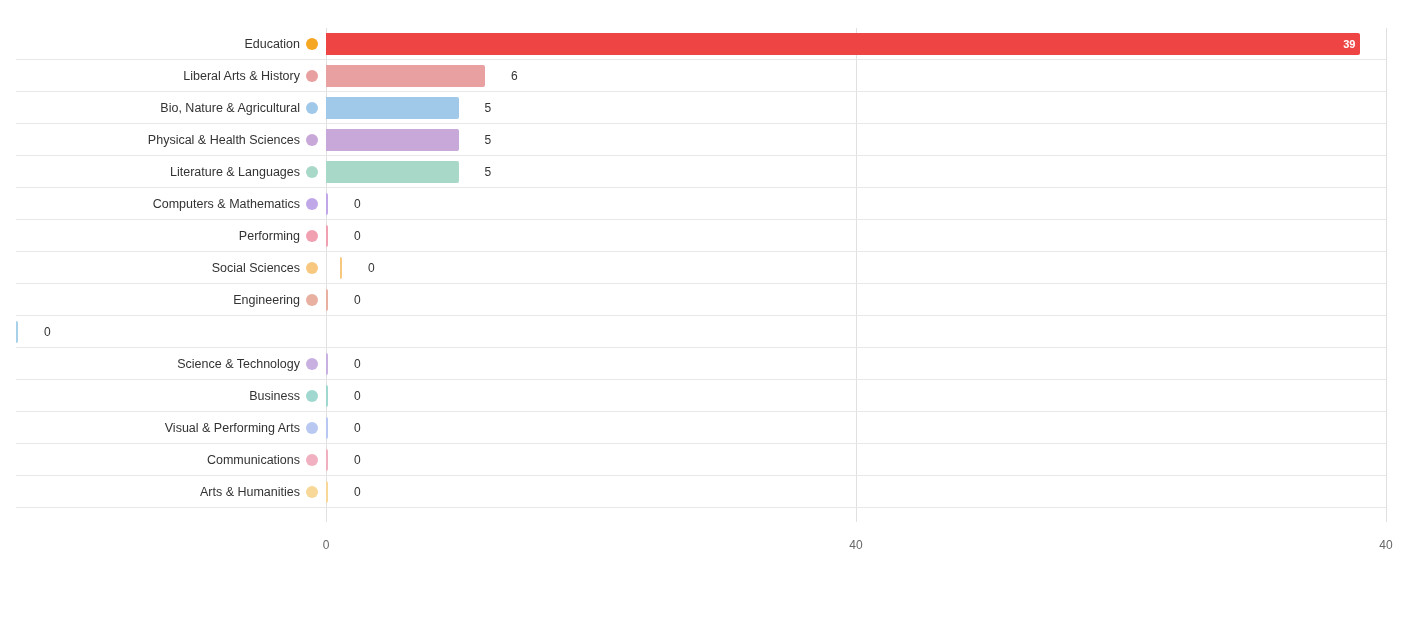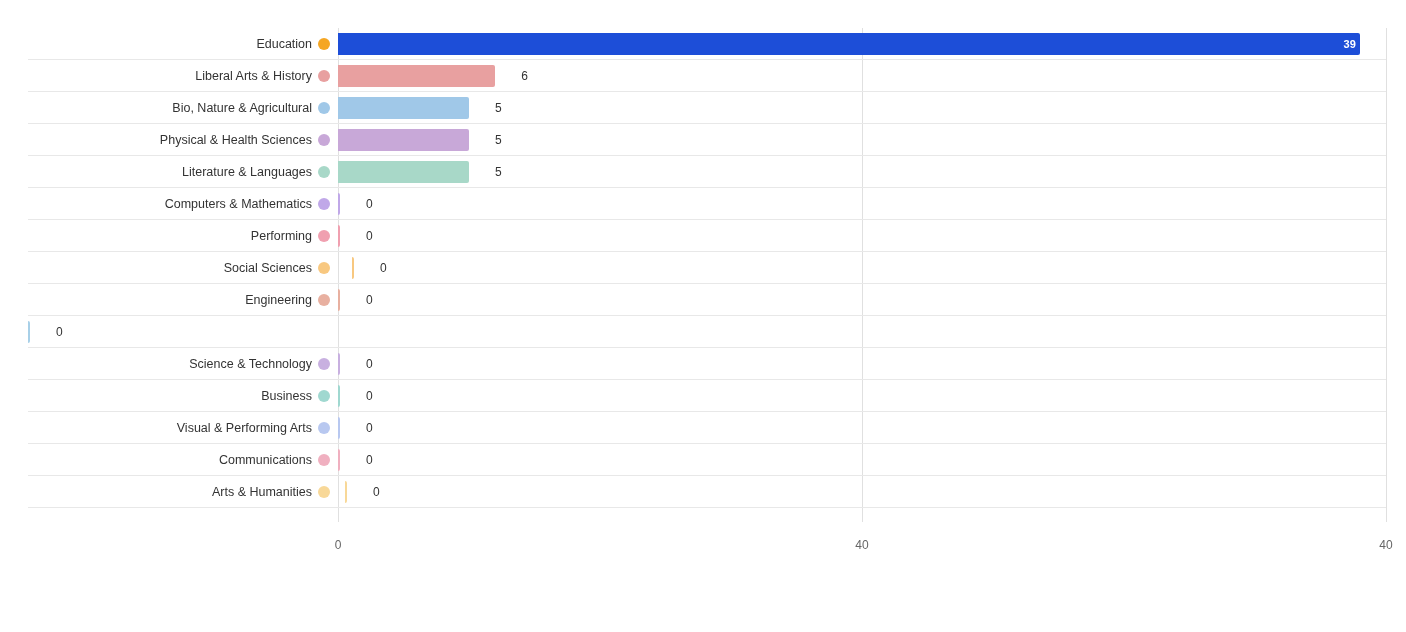--- a/index.html
+++ b/index.html
@@ -6,21 +6,21 @@
     body {
       background: #fff;
       font-family: Arial, sans-serif;
       width: 1406px;
       height: 632px;
       overflow: hidden;
     }
     .chart-container {
       width: 1406px;
       height: 632px;
-      padding: 18px 20px 40px 28px;
+      padding: 18px 20px 40px 16px;
       position: relative;
     }
     .chart-title {
       font-size: 15px;
       font-weight: bold;
       color: #333;
       letter-spacing: 0.5px;
       text-transform: uppercase;
       margin-bottom: 4px;
     }
@@ -148,21 +148,21 @@
         <div class="grid-line" style="left: 100%;"></div>
       </div>
 
     <div class="bars-area" id="bars-area">
         <div class="bar-row" style="height: 32px;">
           <div class="bar-label">
             <span>Education</span>
             <span class="label-dot" style="background: rgb(245, 166, 35);"></span>
           </div>
           <div class="bar-track">
-            <div class="bar-fill" style="width: 97.5%; background: #1d4ed8; height: 22px;">
+            <div class="bar-fill" style="width: 97.5%; background: #ef4444; height: 22px;">
               <span class="bar-value-inside">39</span>
             </div>
           </div>
         </div>
         <div class="bar-row" style="height: 32px;">
           <div class="bar-label">
             <span>Liberal Arts &amp; History</span>
             <span class="label-dot" style="background: rgb(232, 160, 160);"></span>
           </div>
           <div class="bar-track">
@@ -279,21 +279,21 @@
         <div class="bar-row" style="height: 32px;">
           <div class="bar-label">
             <span>Communications</span>
             <span class="label-dot" style="background: rgb(240, 176, 192);"></span>
           </div>
           <div class="bar-track">
             <div class="bar-fill" style="width: 0.15%; background: rgb(240, 176, 192); height: 22px;"></div>
             <span class="bar-value" style="position: relative; margin-left: 4px; font-size: 12px; color: rgb(51, 51, 51);">0</span>
           </div>
         </div>
-        <div class="bar-row" style="height: 32px; gap: 7px;">
+        <div class="bar-row" style="height: 32px;">
           <div class="bar-label">
             <span>Arts &amp; Humanities</span>
             <span class="label-dot" style="background: rgb(248, 216, 152);"></span>
           </div>
           <div class="bar-track">
             <div class="bar-fill" style="width: 0.15%; background: rgb(248, 216, 152); height: 22px;"></div>
             <span class="bar-value" style="position: relative; margin-left: 4px; font-size: 12px; color: rgb(51, 51, 51);">0</span>
           </div>
         </div>
       </div>

